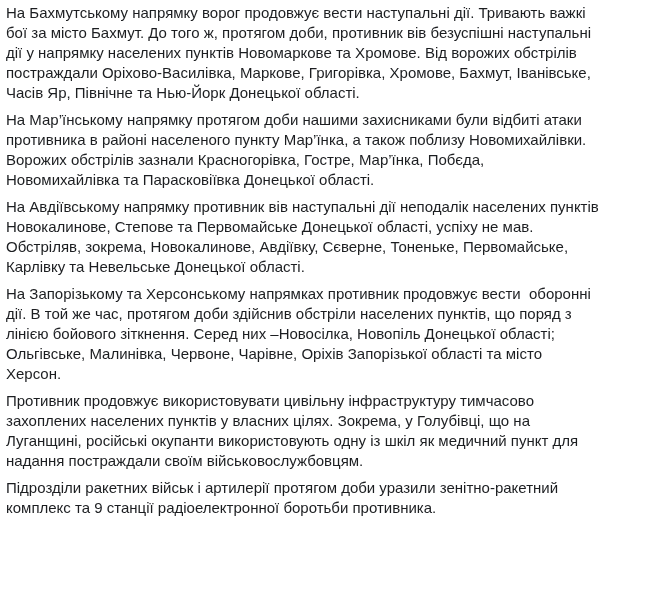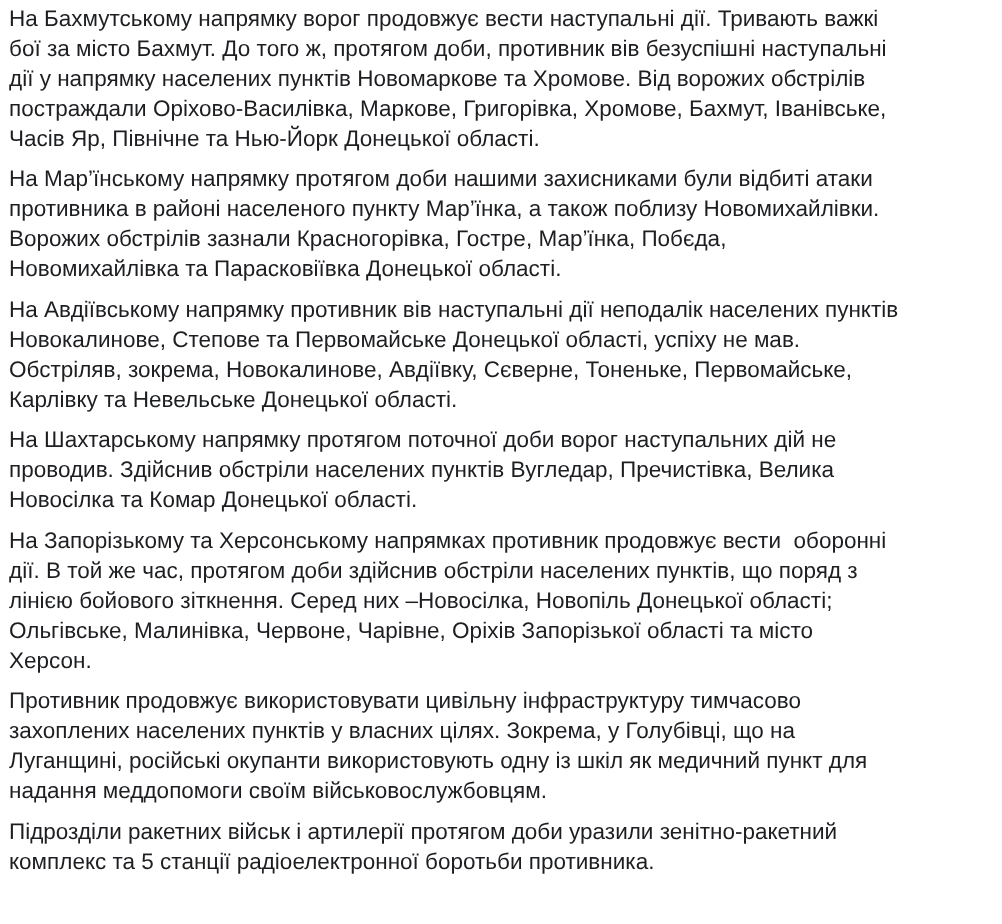--- a/index.html
+++ b/index.html
@@ -28,17 +28,16 @@
     word-wrap: break-word;
   }
 </style>
 </head>
 <body>
 
 <div class="report">
   <p>На Бахмутському напрямку ворог продовжує вести наступальні дії. Тривають важкі бої за місто Бахмут. До того ж, протягом доби, противник вів безуспішні наступальні дії у напрямку населених пунктів Новомаркове та Хромове. Від ворожих обстрілів постраждали Оріхово-Василівка, Маркове, Григорівка, Хромове, Бахмут, Іванівське, Часів Яр, Північне та Нью-Йорк Донецької області.</p>
   <p>На Мар’їнському напрямку протягом доби нашими захисниками були відбиті атаки противника в районі населеного пункту Мар’їнка, а також поблизу Новомихайлівки. Ворожих обстрілів зазнали Красногорівка, Гостре, Мар’їнка, Побєда, Новомихайлівка та Парасковіївка Донецької області.</p>
   <p>На Авдіївському напрямку противник вів наступальні дії неподалік населених пунктів Новокалинове, Степове та Первомайське Донецької області, успіху не мав. Обстріляв, зокрема, Новокалинове, Авдіївку, Сєверне, Тоненьке, Первомайське, Карлівку та Невельське Донецької області.</p>
-  <p>На Шахтарському напрямку протягом поточної доби ворог наступальних дій не проводив. Здійснив обстріли населених пунктів Вугледар, Пречистівка, Велика Новосілка та Комар Донецької області.</p>
   <p>На Запорізькому та Херсонському напрямках противник продовжує вести  оборонні дії. В той же час, протягом доби здійснив обстріли населених пунктів, що поряд з лінією бойового зіткнення. Серед них –Новосілка, Новопіль Донецької області; Ольгівське, Малинівка, Червоне, Чарівне, Оріхів Запорізької області та місто Херсон.</p>
-  <p>Противник продовжує використовувати цивільну інфраструктуру тимчасово захоплених населених пунктів у власних цілях. Зокрема, у Голубівці, що на Луганщині, російські окупанти використовують одну із шкіл як медичний пункт для надання меддопомоги своїм військовослужбовцям.</p>
-  <p>Підрозділи ракетних військ і артилерії протягом доби уразили зенітно-ракетний комплекс та 5 станції радіоелектронної боротьби противника.</p>
+  <p>Противник продовжує використовувати цивільну інфраструктуру тимчасово захоплених населених пунктів у власних цілях. Зокрема, у Голубівці, що на Луганщині, російські окупанти використовують одну із шкіл як медичний пункт для надання постраждали своїм військовослужбовцям.</p>
+  <p>Підрозділи ракетних військ і артилерії протягом доби уразили зенітно-ракетний комплекс та 9 станції радіоелектронної боротьби противника.</p>
 </div>
 
 </body></html>

